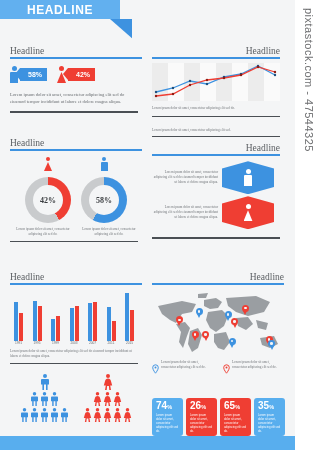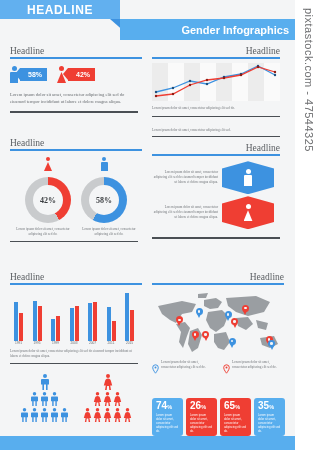--- a/index.html
+++ b/index.html
@@ -140,23 +140,20 @@
 </head>
 <body>
 
 <div class="sheet">
 
   <div class="hdr-left">
     <span>HEADLINE</span>
   </div>
   <div class="hdr-fold"></div>
   <div class="hdr-fold2"></div>
-  <div class="hdr-right">
-    <span>Gender Infographics</span>
-  </div>
 
   <div class="panel" style="left:10px; top:46px; width:132px;">
     <div class="h-title">Headline</div>
     <div class="h-rule"></div>
 
     <div class="arrow-row" style="margin-top:7px;">
       <div class="fig fig-m">
         <div class="head" style="width:5px;height:5px;background:#3d92e0;"></div>
         <div class="body" style="width:8px;height:11px;background:#3d92e0;margin-top:1px;"></div>
       </div>

